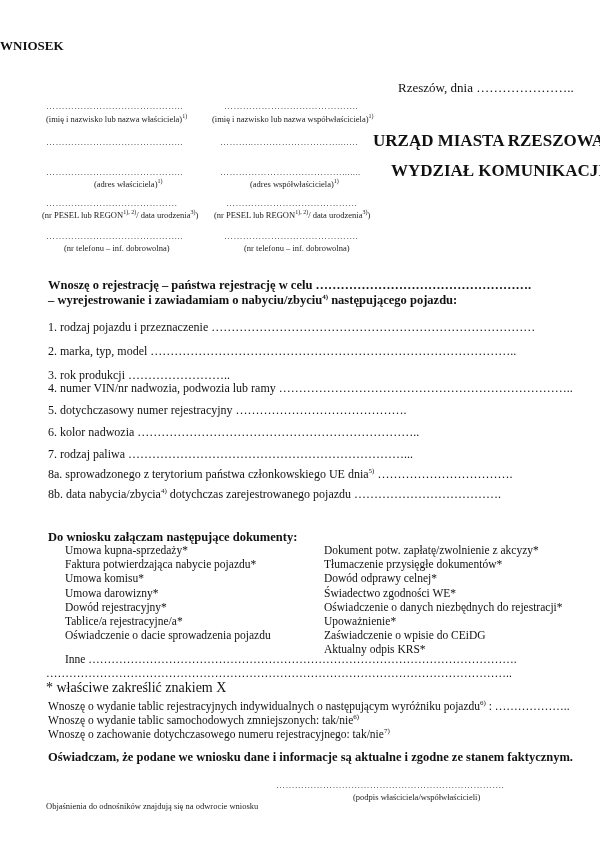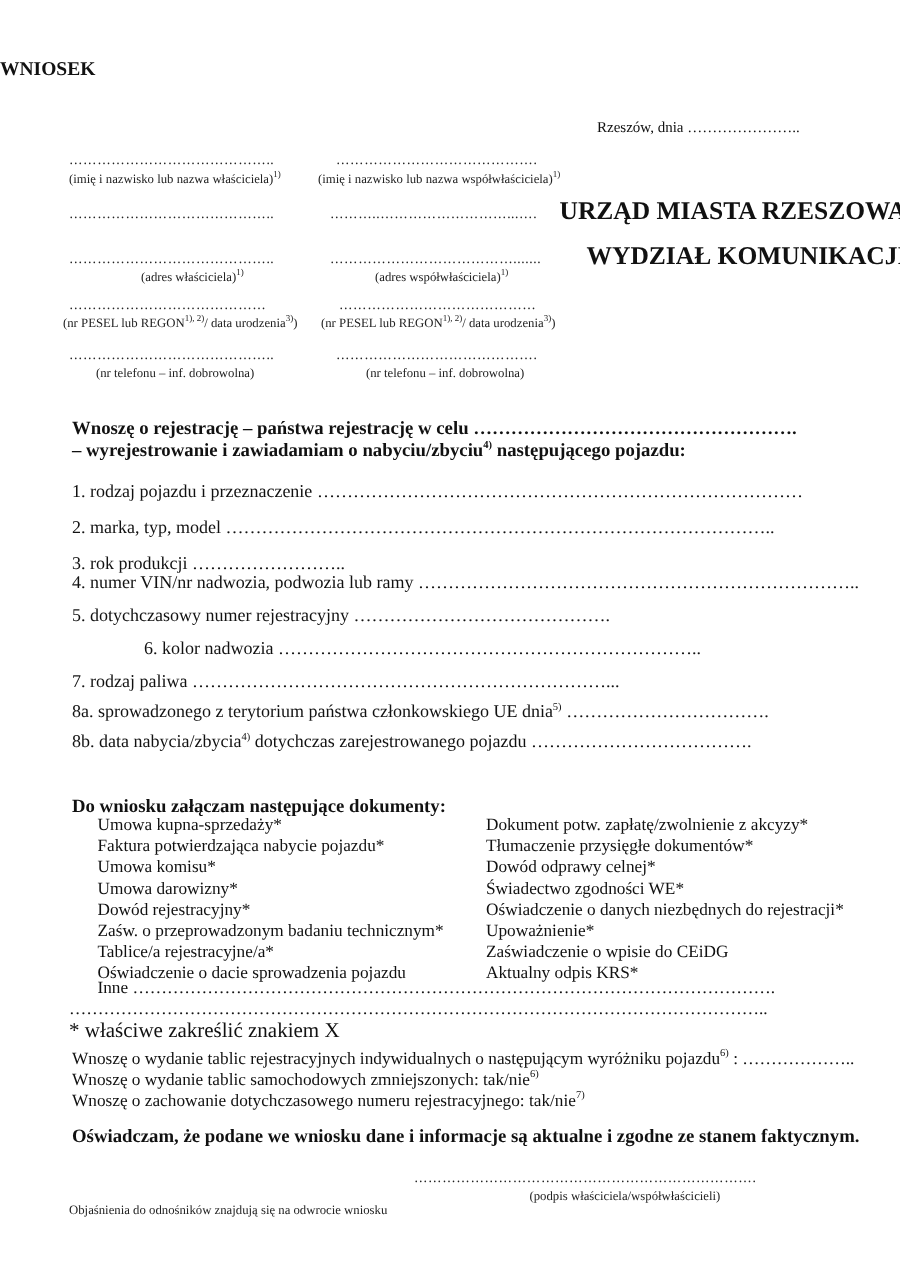--- a/index.html
+++ b/index.html
@@ -1,20 +1,20 @@
 <!DOCTYPE html>
 <html><head>
   <meta charset="utf-8">
   <style>
     html, body { margin: 0; padding: 0; background: #ffffff; }
     body { width: 600px; height: 848px; position: relative; overflow: hidden;
       font-family: "Liberation Serif", "DejaVu Serif", serif; color: #111; }
     .abs { position: absolute; white-space: nowrap; }
     .title { left: 0; width: 600px; text-align: left; top: 38px; font-weight: bold; font-size: 13px; }
-    .place { left: 398px; top: 80px; font-size: 10px; }
+    .place { left: 398px; top: 80px; font-size: 13px; }
     .dots { font-size: 9px; letter-spacing: 0.4px; color: #222; }
     .cap { font-size: 8.5px; color: #222; }
     .cap sup, .sup { font-size: 6px; vertical-align: super; line-height: 0; }
     .office { font-weight: bold; font-size: 17px; }
     .req { left: 48px; font-weight: bold; font-size: 12.5px; }
     .req sup { font-size: 7px; line-height: 0; }
     .field { left: 48px; font-size: 12px; }
     .field sup { font-size: 7px; line-height: 0; }
     .dlist { font-size: 11.5px; line-height: 14.2px; }
     .dlist div { white-space: nowrap; }
@@ -57,33 +57,32 @@
   <div class="abs cap" style="left:244px;top:243px;">(nr telefonu – inf. dobrowolna)</div>
 
   <div class="abs req" style="top:278px;">Wnoszę o rejestrację – państwa rejestrację w celu …………………………………………….</div>
   <div class="abs req" style="top:293px;"><span>– wyrejestrowanie i zawiadamiam o nabyciu/zbyciu</span><sup>4)</sup><span> następującego pojazdu:</span></div>
 
   <div class="abs field" style="top:320px;"><span>1. rodzaj pojazdu i przeznaczenie</span> <span>………………………………………………………………………</span></div>
   <div class="abs field" style="top:344px;"><span>2. marka, typ, model</span> <span>………………………………………………………………………………..</span></div>
   <div class="abs field" style="top:368px;"><span>3. rok produkcji</span> <span>……………………..</span></div>
   <div class="abs field" style="top:381px;top:381px;"><span>4. numer VIN/nr nadwozia, podwozia lub ramy</span> <span>………………………………………………………………..</span></div>
   <div class="abs field" style="top:403px;"><span>5. dotychczasowy numer rejestracyjny</span> <span>…………………………………….</span></div>
-  <div class="abs field" style="top:425px;margin-left:48px;"><span>6. kolor nadwozia</span> <span>……………………………………………………………..</span></div>
+  <div class="abs field" style="top:425px;"><span>6. kolor nadwozia</span> <span>……………………………………………………………..</span></div>
   <div class="abs field" style="top:447px;"><span>7. rodzaj paliwa</span> <span>……………………………………………………………...</span></div>
   <div class="abs field" style="top:467px;"><span>8a. sprowadzonego z terytorium państwa członkowskiego UE dnia</span><sup>5)</sup><span> …………………………….</span></div>
   <div class="abs field" style="top:487px;"><span>8b. data nabycia/zbycia</span><sup>4)</sup><span> dotychczas zarejestrowanego pojazdu</span><span> ……………………………….</span></div>
 
   <div class="abs req" style="top:530px;">Do wniosku załączam następujące dokumenty:</div>
   <div class="abs dlist" style="left:65px;top:543px;">
     <div>Umowa kupna-sprzedaży*</div>
     <div>Faktura potwierdzająca nabycie pojazdu*</div>
     <div>Umowa komisu*</div>
     <div>Umowa darowizny*</div>
     <div>Dowód rejestracyjny*</div>
-    <div>Zaśw. o przeprowadzonym badaniu technicznym*</div>
     <div>Tablice/a rejestracyjne/a*</div>
     <div>Oświadczenie o dacie sprowadzenia pojazdu</div>
   </div>
   <div class="abs dlist" style="left:324px;top:543px;">
     <div>Dokument potw. zapłatę/zwolnienie z akcyzy*</div>
     <div>Tłumaczenie przysięgłe dokumentów*</div>
     <div>Dowód odprawy celnej*</div>
     <div>Świadectwo zgodności WE*</div>
     <div>Oświadczenie o danych niezbędnych do rejestracji*</div>
     <div>Upoważnienie*</div>

